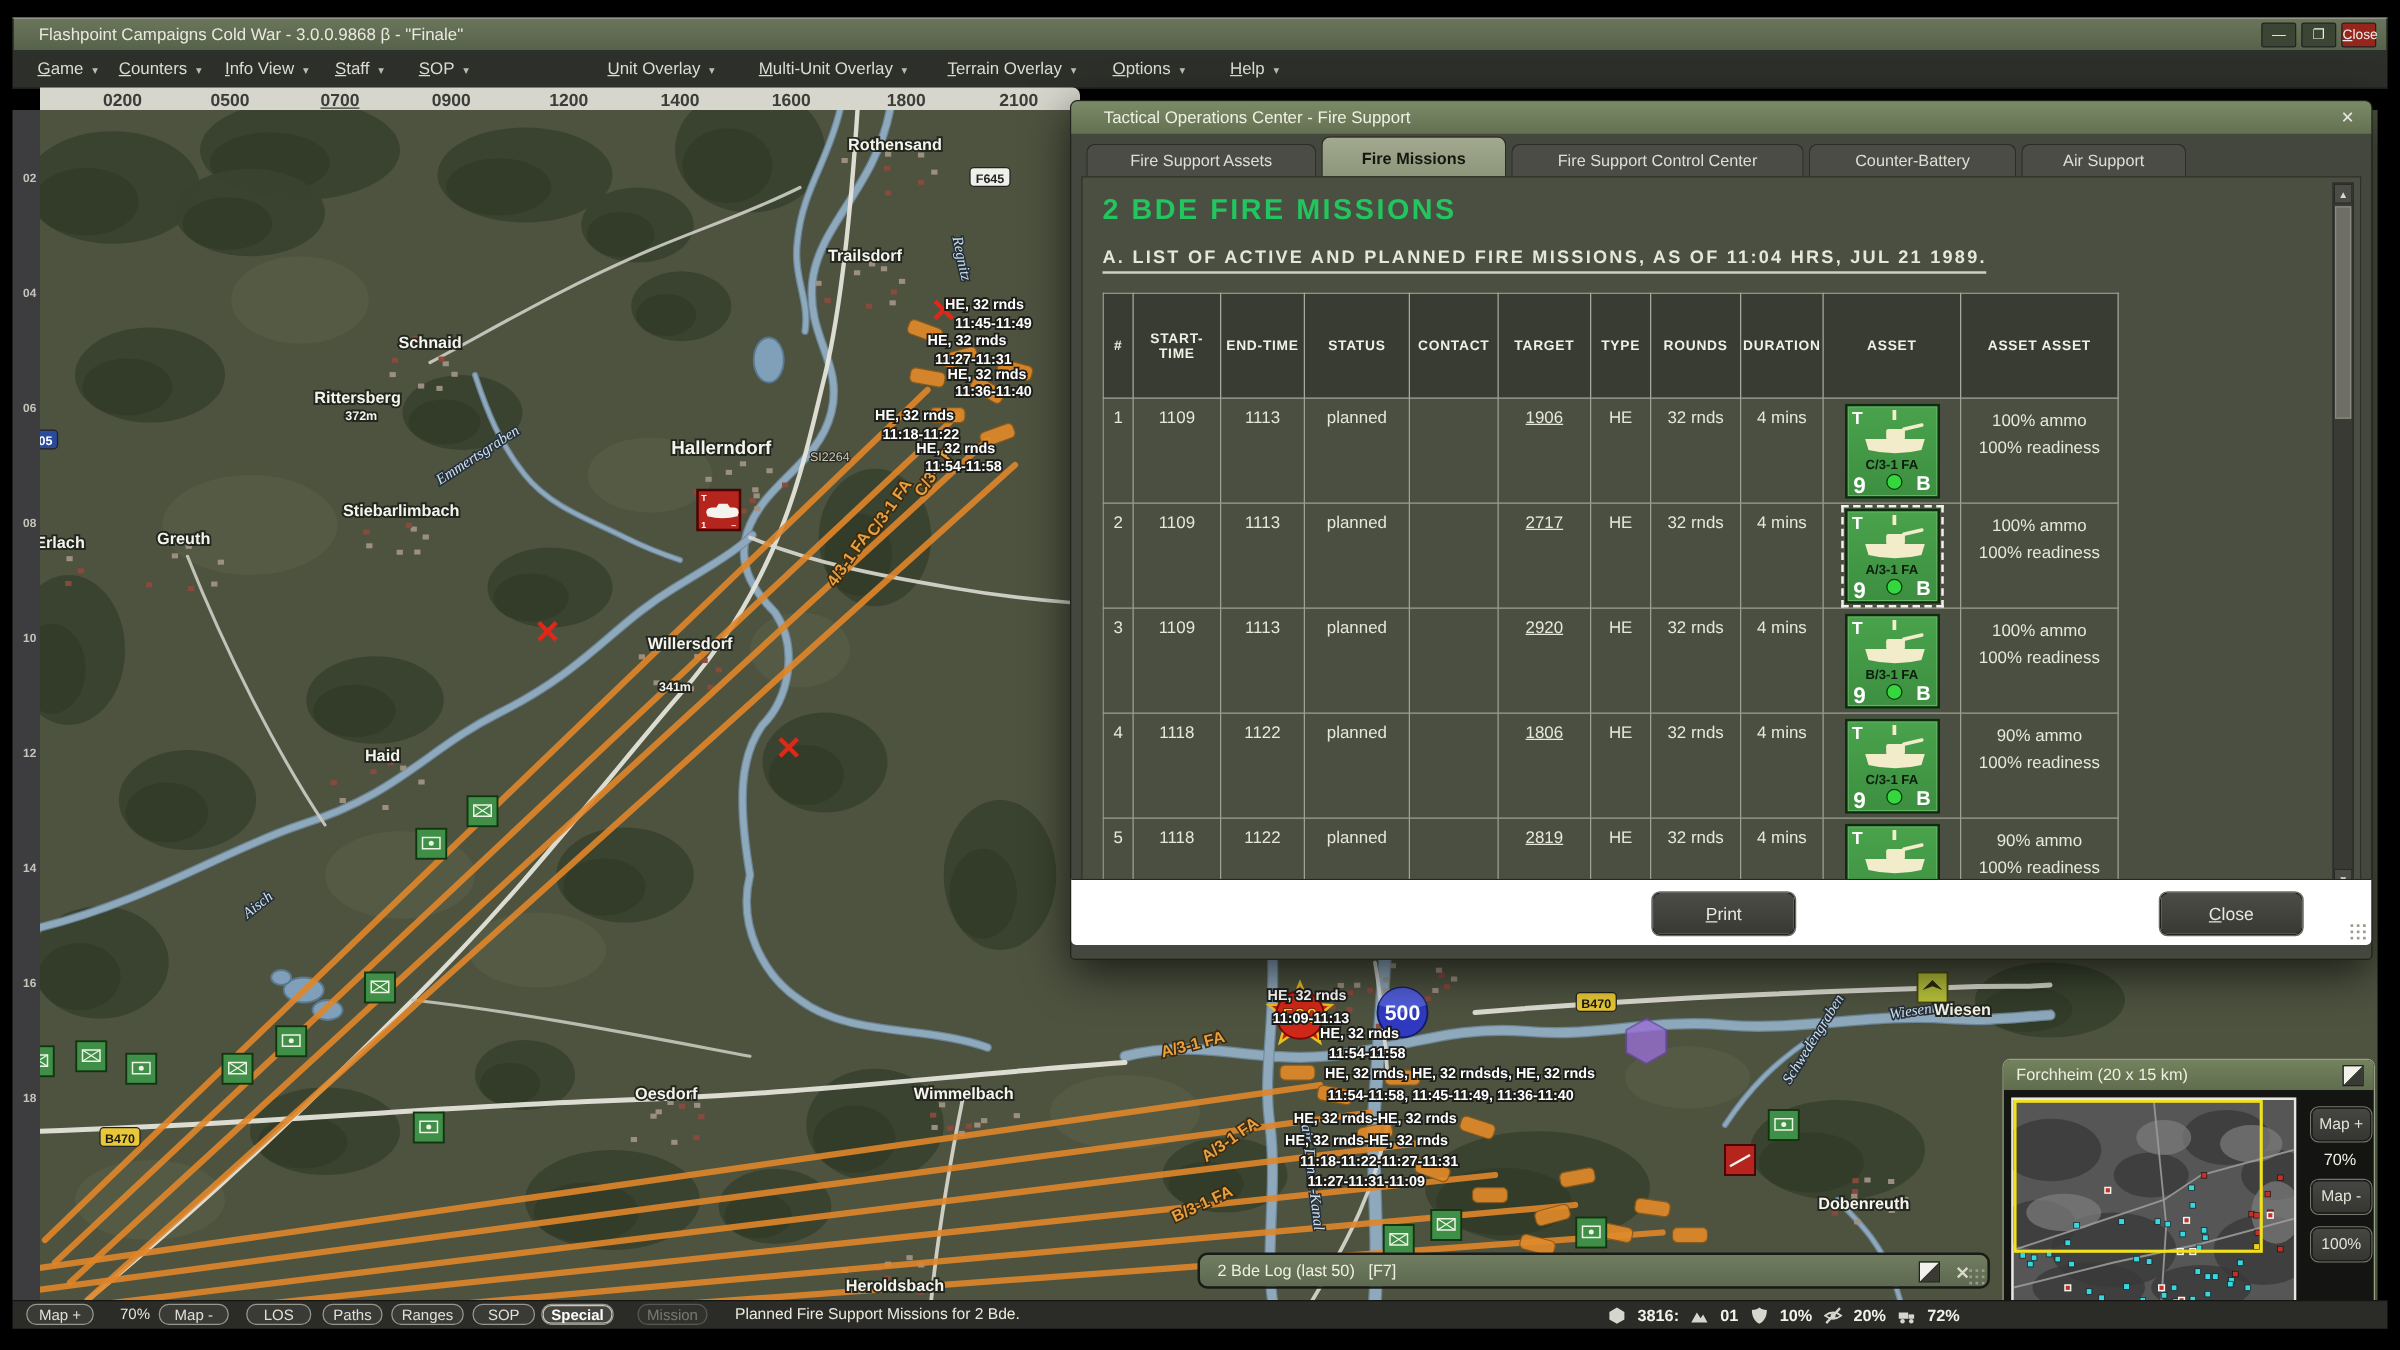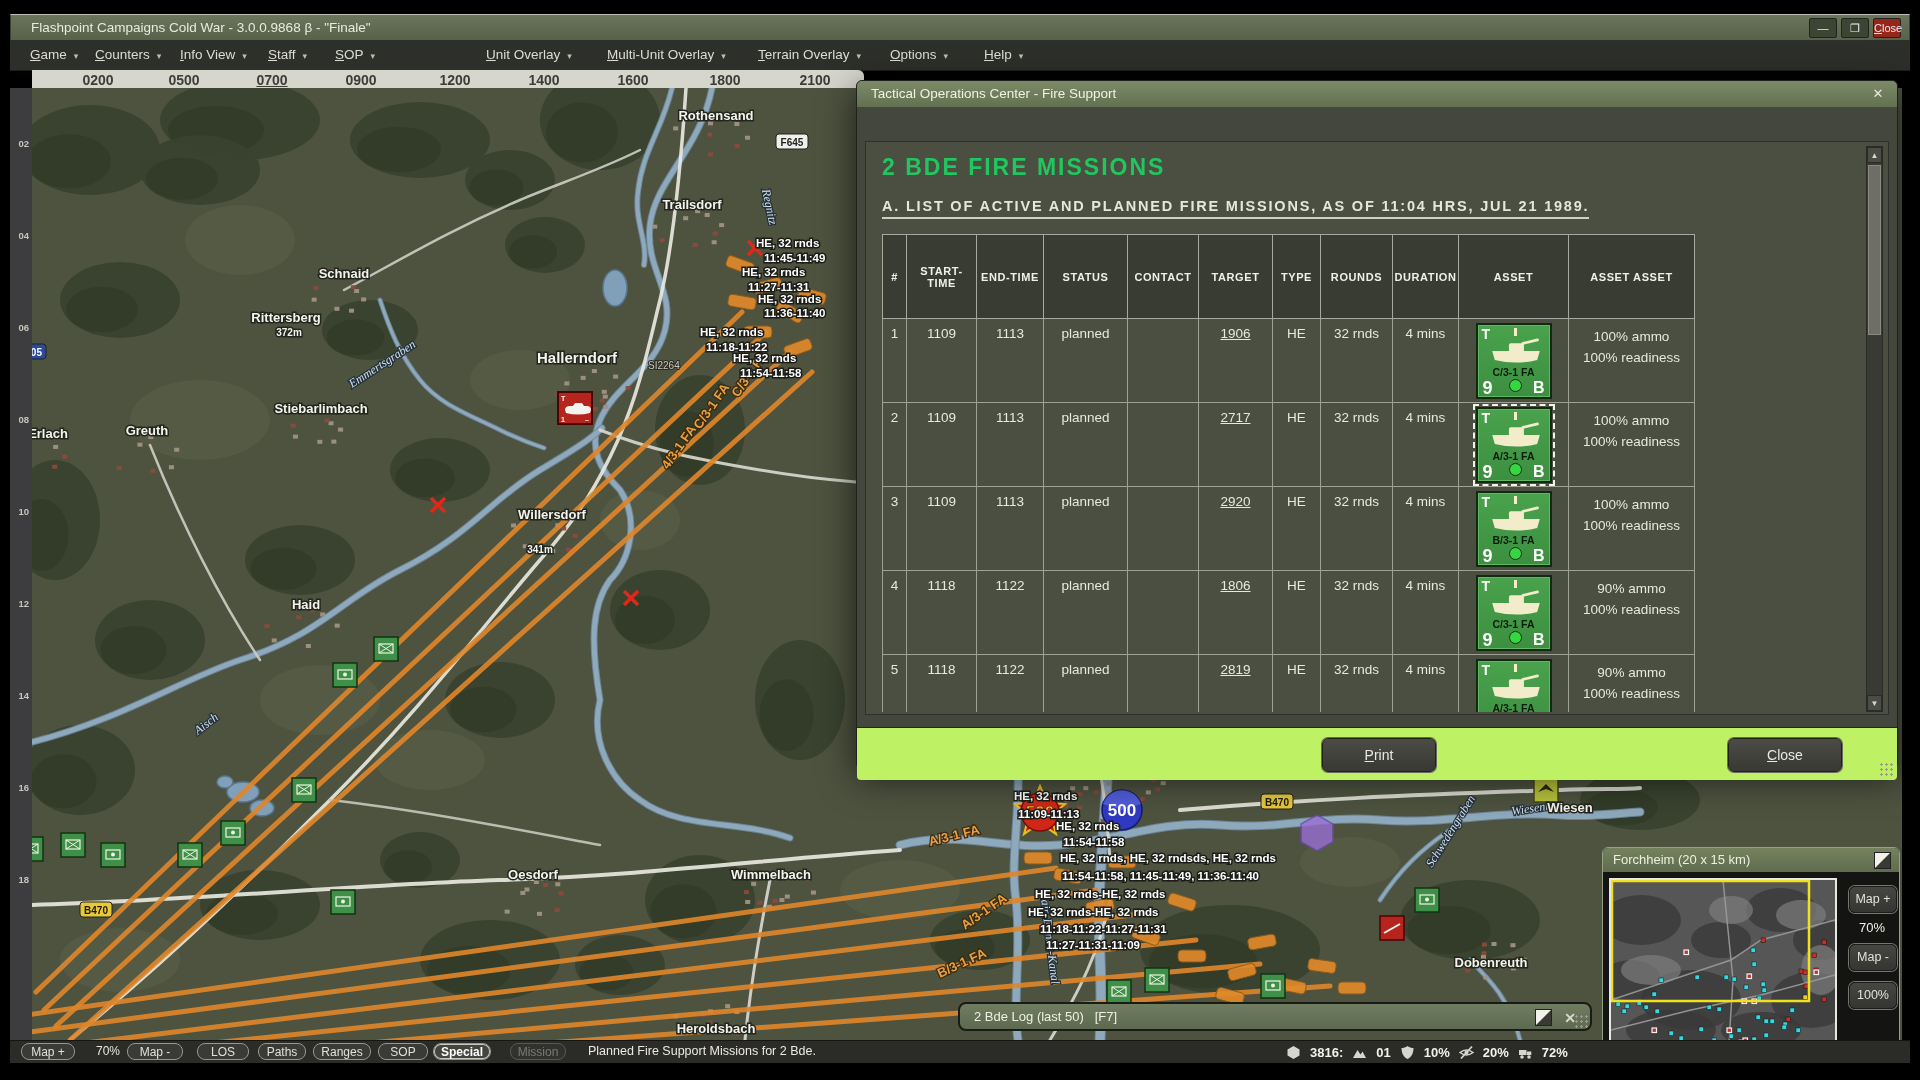--- a/index.html
+++ b/index.html
@@ -30,21 +30,21 @@
   
   #map-wrap{left:32px;top:88px;width:1870px;height:952px;overflow:hidden;background:#4e5340;}
   #map-svg{position:absolute;left:0;top:0;}
   .hordic-text{color:#f2f2e8;font-size:13px;font-weight:bold;text-shadow:0 1px 2px #000,1px 0 2px #000;}
 
   
   #dialog{left:856px;top:80px;width:1040px;height:686px;background:#43473d;border:1px solid #20231d;
     border-radius:6px 6px 4px 4px;box-shadow:0 10px 36px rgba(0,0,0,.65);}
   #dlg-title{left:0;top:0;width:100%;height:26px;background:linear-gradient(#7b8a66,#6371524);
     background:linear-gradient(#7b8a66,#637152);border-radius:5px 5px 0 0;color:#eff1e3;font-size:13.5px;
-    line-height:26px;padding-left:14px;box-sizing:border-box;}
+    line-height:26px;padding-left:26px;box-sizing:border-box;}
   #dlg-close{position:absolute;right:10px;top:4px;width:18px;height:18px;color:#e8e8e0;font-size:13px;
     line-height:18px;text-align:center;}
   #dlg-tabs{left:6px;top:28px;width:1028px;height:32px;}
   .tab{position:absolute;bottom:0;height:26px;line-height:26px;text-align:center;font-size:13px;color:#dedfd4;
     background:#4c4c47;border:1px solid #2c2c28;border-bottom:none;border-radius:7px 7px 0 0;box-sizing:border-box;}
   .tab.active{height:32px;line-height:34px;background:linear-gradient(#a2a98e,#8d957a);color:#15170f;font-weight:bold;}
   #dlg-body{left:8px;top:60px;width:1024px;height:574px;background:#4a4f42;border:1px solid #2e3029;box-sizing:border-box;}
   #dlg-heading{left:16px;top:12px;font-size:23px;font-weight:bold;letter-spacing:2px;color:#22c55e;}
   #dlg-subheading{left:16px;top:56px;font-size:14.5px;font-weight:bold;letter-spacing:1.8px;color:#e6e7da;
     border-bottom:2px solid #cfd0c2;padding-bottom:3px;}
@@ -70,21 +70,21 @@
   .c-br{position:absolute;right:5px;bottom:0px;color:#fff;font-size:16px;font-weight:bold;line-height:18px;}
   .c-dot{position:absolute;left:50%;bottom:5px;width:11px;height:11px;margin-left:-5px;border-radius:50%;
     background:#34d83e;border:1px solid #0c3a0e;}
   
   #dlg-scroll{right:5px;top:4px;width:17px;height:566px;background:#3a3a35;border:1px solid #2a2a26;box-sizing:border-box;}
   .sc-btn{position:absolute;left:0;width:15px;height:16px;background:#4c4c46;color:#d8d8ce;font-size:8px;
     text-align:center;line-height:16px;border:1px solid #2a2a26;box-sizing:border-box;}
   #sc-up{top:0;} #sc-down{bottom:0;}
   #sc-thumb{position:absolute;left:1px;top:18px;width:13px;height:170px;background:#6e6e66;border:1px solid #8a8a80;box-sizing:border-box;}
   
-  #dlg-btnbar{left:0;top:646px;width:1040px;height:52px;background:#bef264;border-top:1px solid #26262) ;
+  #dlg-btnbar{left:0;top:622px;width:1040px;height:52px;background:#ffffff;border-top:1px solid #26262) ;
     border-top:1px solid #262622;border-radius:0 0 4px 4px;}
   .dlg-btn{position:absolute;top:10px;width:112px;height:32px;background:linear-gradient(#4c4c47,#39393⁠4);
     background:linear-gradient(#4c4c47,#393934);border:1px solid #1f1f1c;box-shadow:0 0 0 1px #6a6a62;
     border-radius:6px;color:#e9e9e1;font-size:14px;text-align:center;line-height:32px;}
   .dlg-btn u{text-decoration:underline;}
   .grip{position:absolute;right:4px;bottom:4px;width:14px;height:14px;
     background-image:radial-gradient(#9a9a90 1px,transparent 1.2px);background-size:5px 5px;}
 
   
   #logbar{left:958px;top:1002px;width:634px;height:29px;background:linear-gradient(#717d60,#5d6950);
@@ -620,20 +620,27 @@
         </g>
       </svg>
     <div class="abs hordic-text" style="left:1576px;top:664px;">Hordic, 60% Ammo.</div>
   </div>
 
   <div id="dialog" class="abs">
     <div id="dlg-title" class="abs">
       <span>Tactical Operations Center - Fire Support</span>
       <span id="dlg-close">✕</span>
     </div>
+    <div id="dlg-tabs" class="abs">
+        <div class="tab" style="left: 6px; width: 184px;">Fire Support Assets</div>
+        <div class="tab active" style="left: 194px; width: 148px;">Fire Missions</div>
+        <div class="tab" style="left: 346px; width: 234px;">Fire Support Control Center</div>
+        <div class="tab" style="left: 584px; width: 166px;">Counter-Battery</div>
+        <div class="tab" style="left: 754px; width: 132px;">Air Support</div>
+      </div>
     <div id="dlg-body" class="abs">
       <div id="dlg-heading" class="abs">2 BDE FIRE MISSIONS</div>
       <div id="dlg-subheading" class="abs">A. LIST OF ACTIVE AND PLANNED FIRE MISSIONS, AS OF 11:04 HRS, JUL 21 1989.</div>
       <div id="tbl-wrap" class="abs">
         <table class="fm">
             <colgroup>
           <col style="width:24px">
               <col style="width:70px">
               <col style="width:67px">
               <col style="width:84px">

